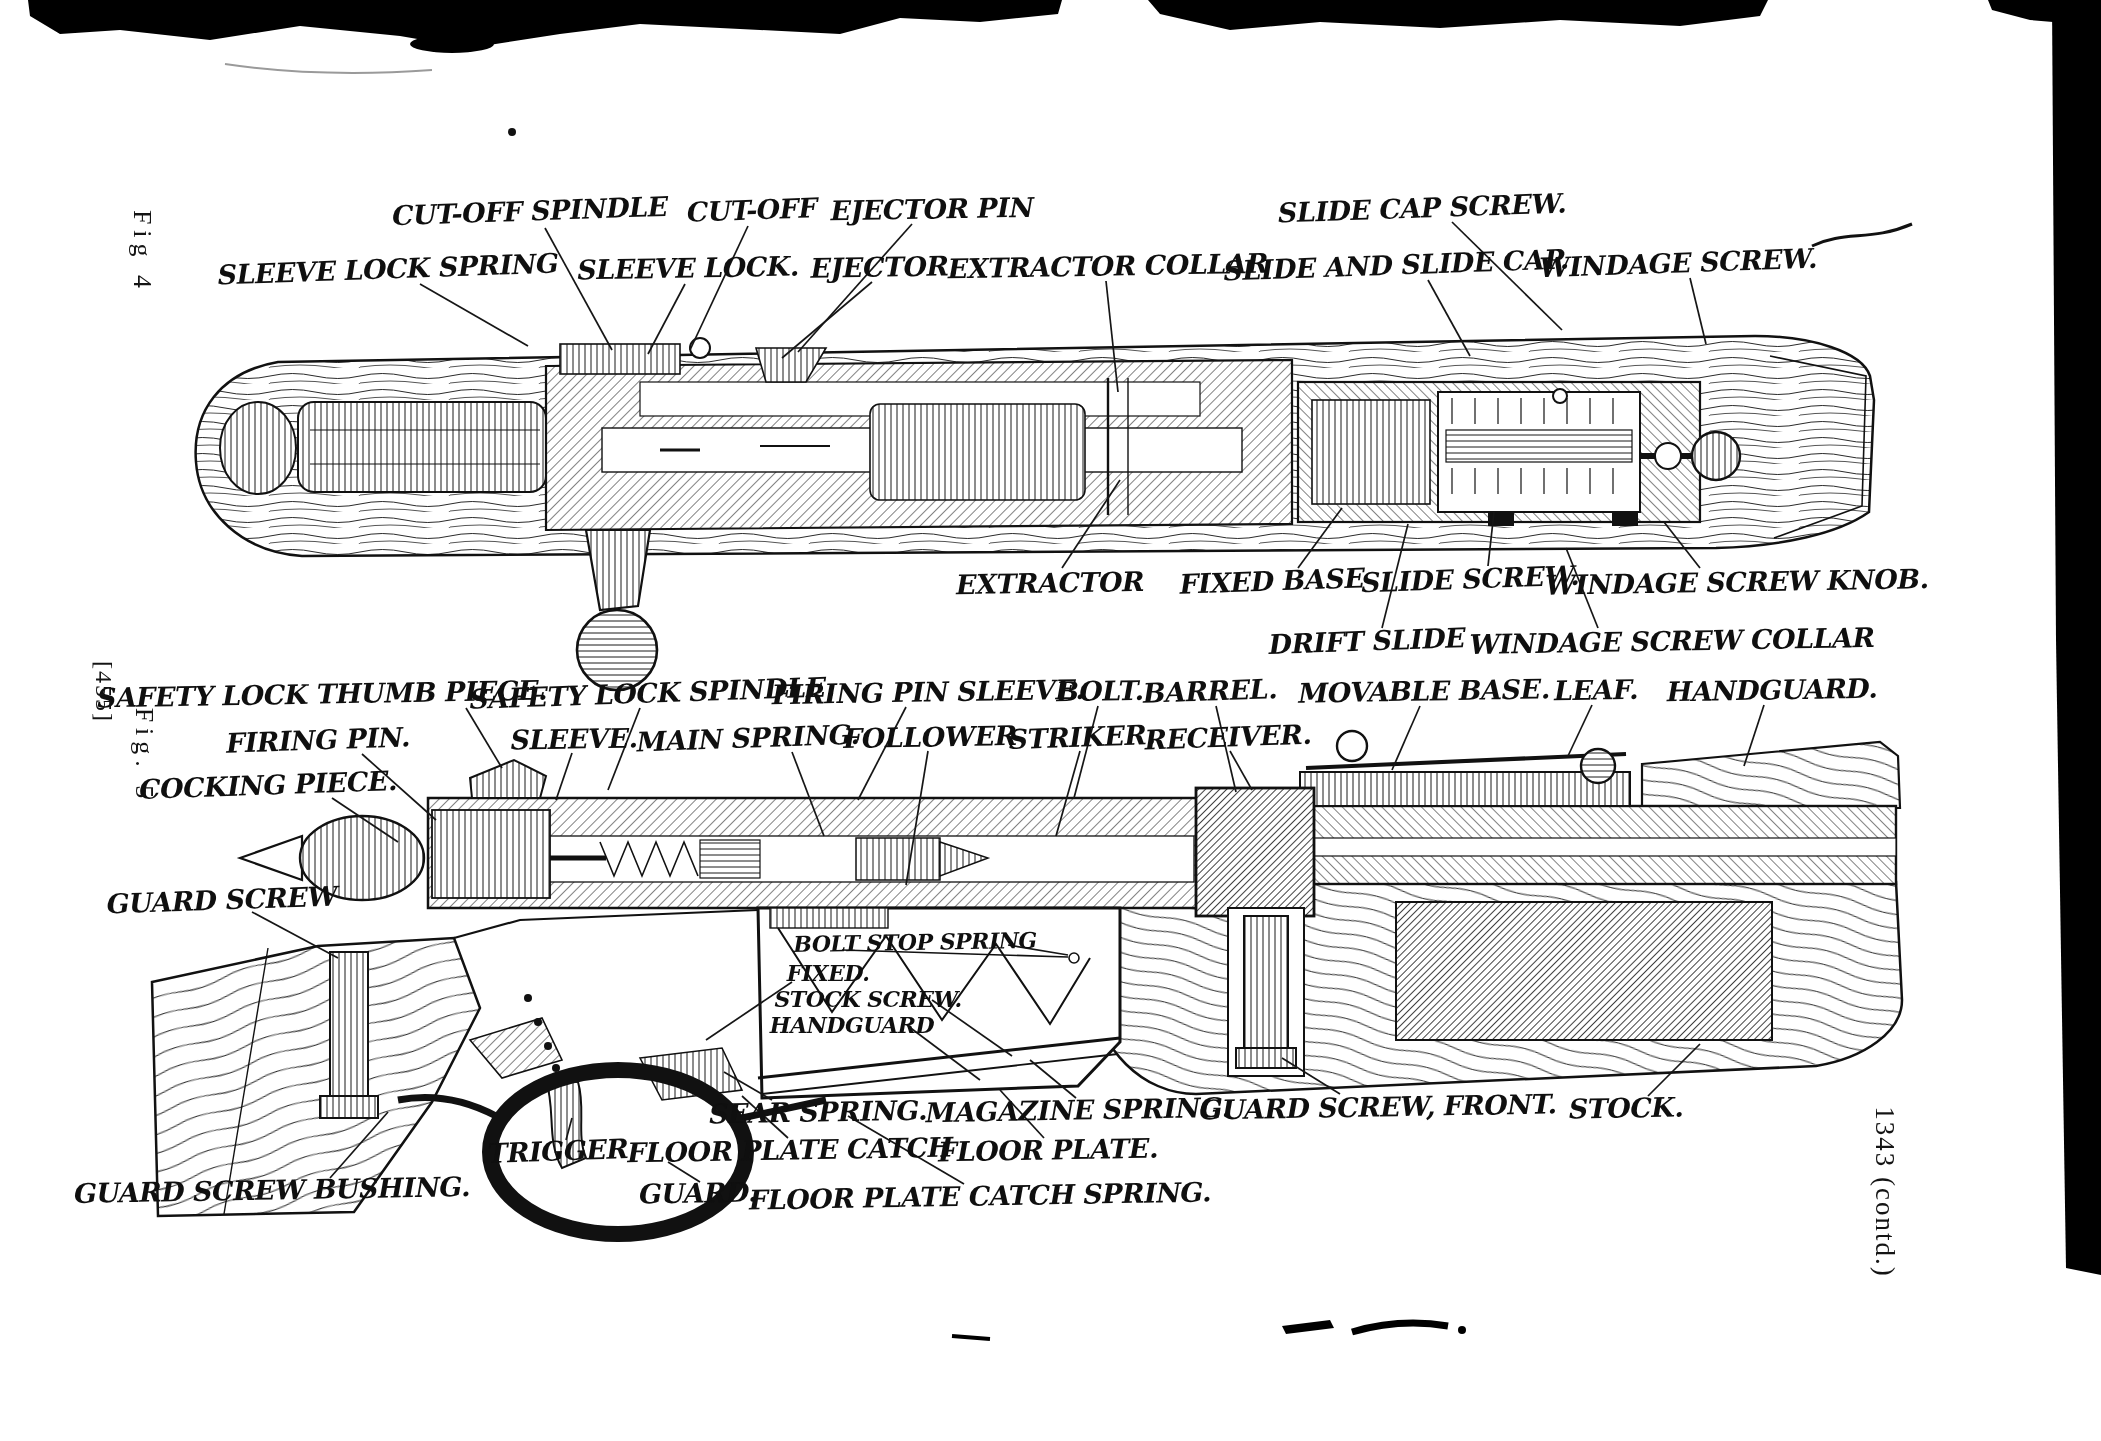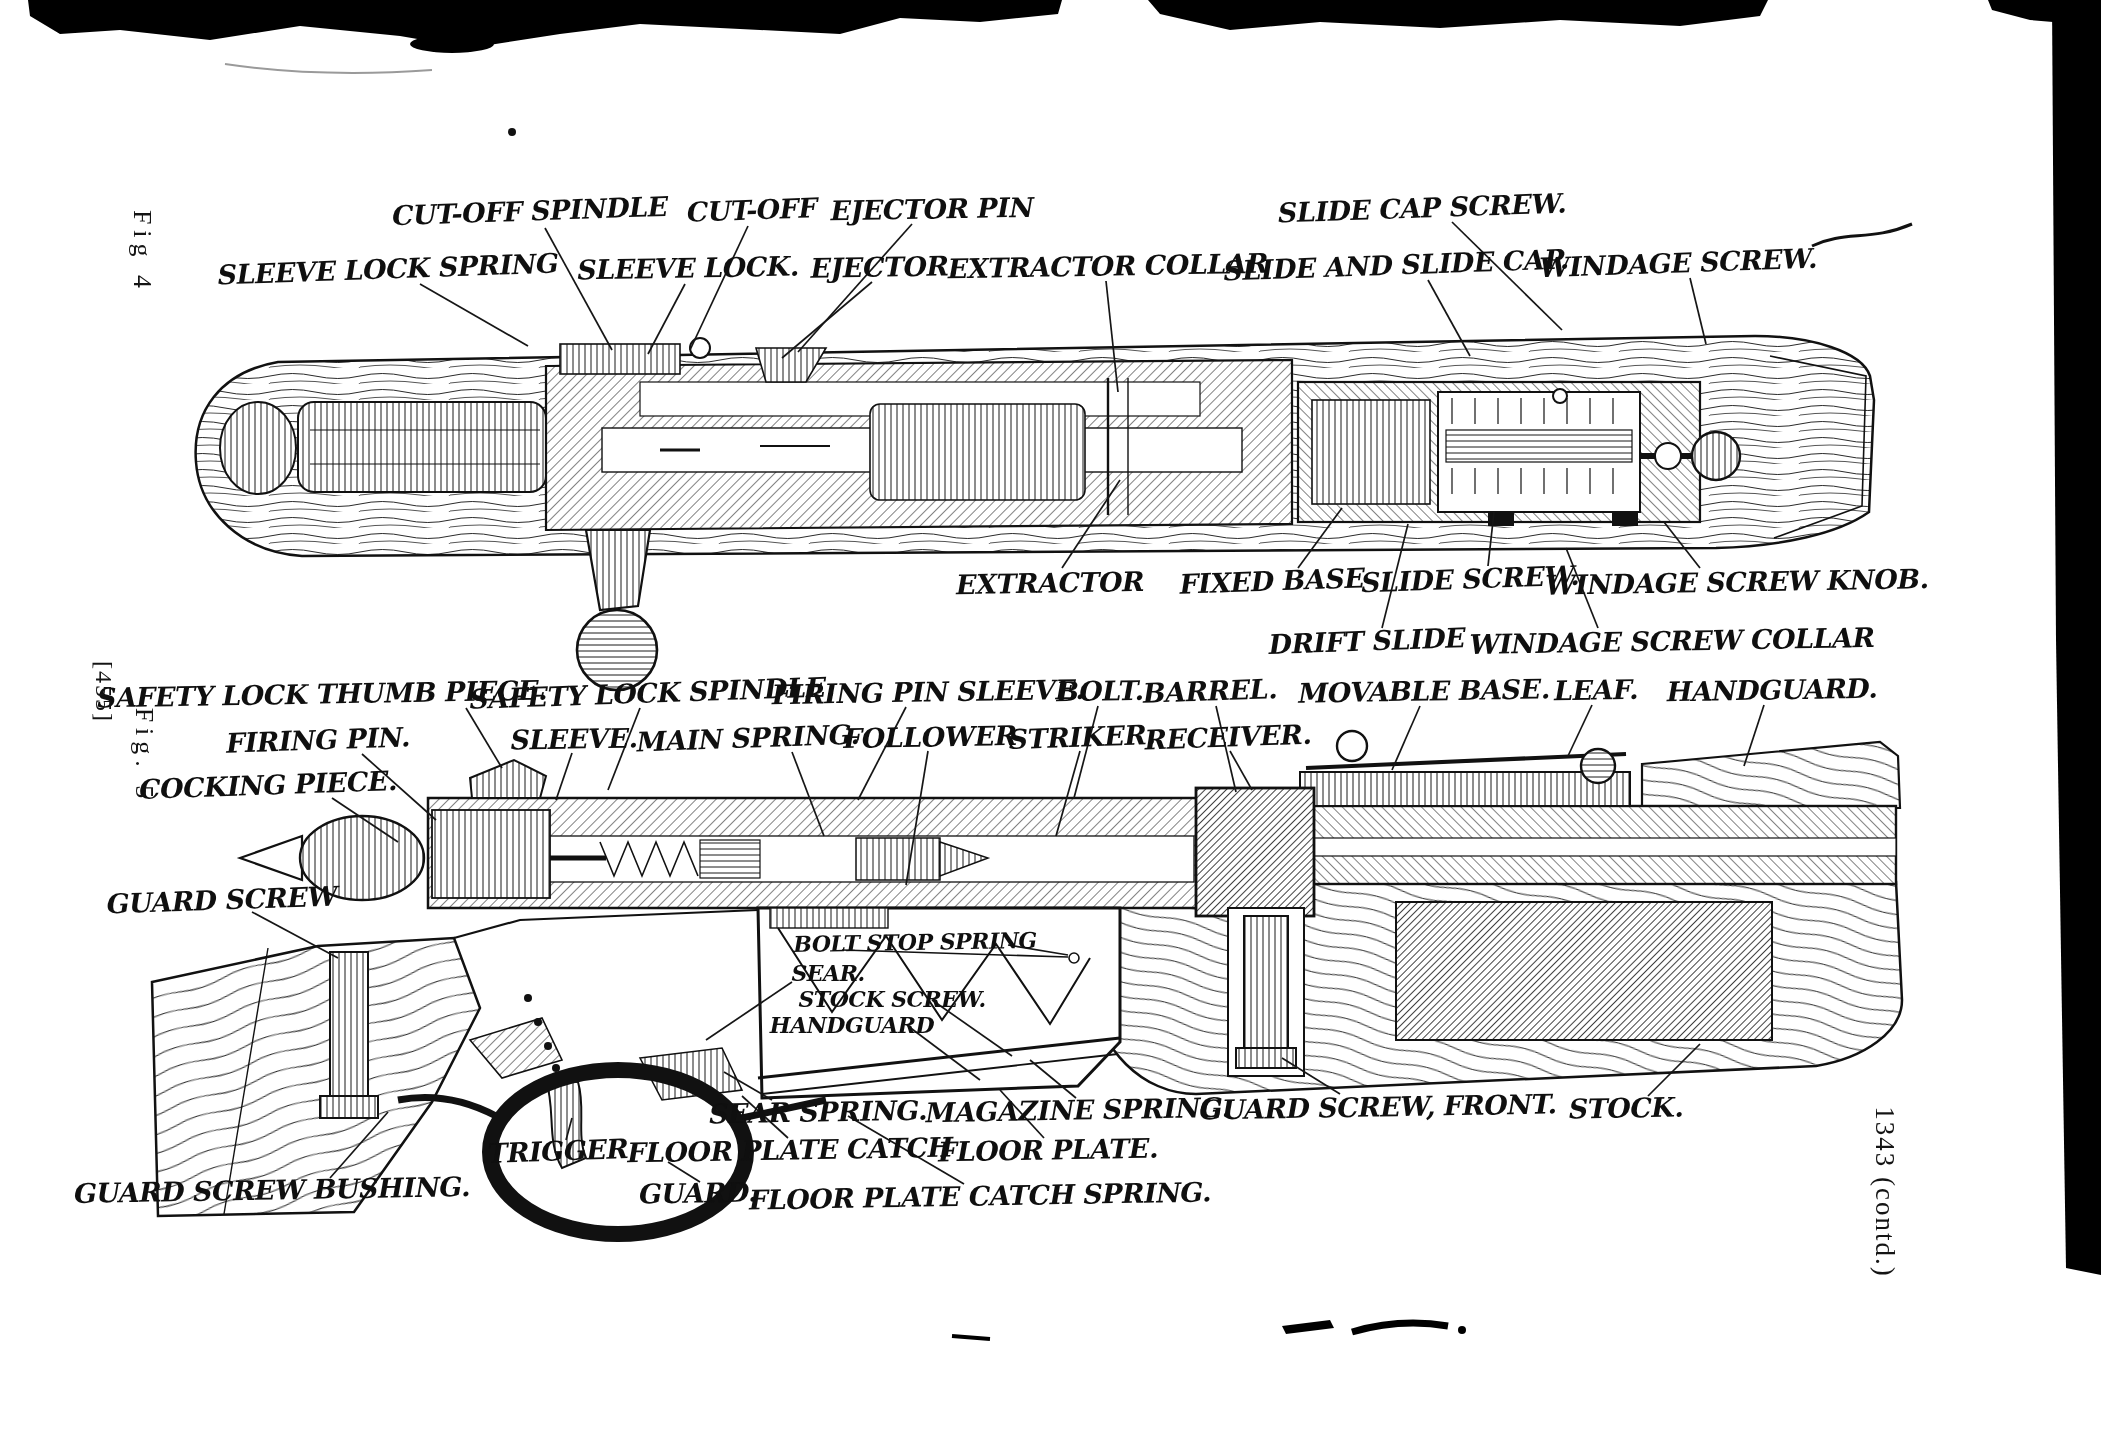--- a/index.html
+++ b/index.html
@@ -264,22 +264,22 @@
       <div class="plabel" style="left: 1772px; top: 690px; transform: translate(-50%, -50%) rotate(-1deg);">HANDGUARD.</div>
       <div class="plabel" style="left: 318px; top: 740px; transform: translate(-50%, -50%) rotate(-2deg);">FIRING PIN.</div>
       <div class="plabel" style="left: 574px; top: 739px; transform: translate(-50%, -50%) rotate(-1deg);">SLEEVE.</div>
       <div class="plabel" style="left: 748px; top: 738px; transform: translate(-50%, -50%) rotate(-2deg);">MAIN SPRING.</div>
       <div class="plabel" style="left: 930px; top: 737px; transform: translate(-50%, -50%) rotate(-1deg);">FOLLOWER</div>
       <div class="plabel" style="left: 1082px; top: 737px; transform: translate(-50%, -50%) rotate(-2deg);">STRIKER.</div>
       <div class="plabel" style="left: 1228px; top: 737px; transform: translate(-50%, -50%) rotate(-2deg);">RECEIVER.</div>
       <div class="plabel" style="left: 268px; top: 785px; transform: translate(-50%, -50%) rotate(-2deg);">COCKING PIECE.</div>
       <div class="plabel" style="left: 222px; top: 900px; transform: translate(-50%, -50%) rotate(-2deg);">GUARD SCREW</div>
       <div class="plabel small" style="left: 915px; top: 942px; transform: translate(-50%, -50%) rotate(-1deg);">BOLT STOP SPRING</div>
-      <div class="plabel small" style="left: 828px; top: 973px; transform: translate(-50%, -50%) rotate(0deg);">SEAR.</div>
-      <div class="plabel small" style="left: 868px; top: 999px; transform: translate(-50%, -50%) rotate(0deg); margin-left: 24px;">STOCK SCREW.</div>
+      <div class="plabel small" style="left: 828px; top: 973px; transform: translate(-50%, -50%) rotate(0deg);">FIXED.</div>
+      <div class="plabel small" style="left: 868px; top: 999px; transform: translate(-50%, -50%) rotate(0deg);">STOCK SCREW.</div>
       <div class="plabel small" style="left: 852px; top: 1025px; transform: translate(-50%, -50%) rotate(0deg);">HANDGUARD</div>
       <div class="plabel" style="left: 818px; top: 1112px; transform: translate(-50%, -50%) rotate(-1deg);">SEAR SPRING.</div>
       <div class="plabel" style="left: 1078px; top: 1110px; transform: translate(-50%, -50%) rotate(-1deg);">MAGAZINE SPRING.</div>
       <div class="plabel" style="left: 1378px; top: 1107px; transform: translate(-50%, -50%) rotate(-1deg);">GUARD SCREW, FRONT.</div>
       <div class="plabel" style="left: 1626px; top: 1108px; transform: translate(-50%, -50%) rotate(-1deg);">STOCK.</div>
       <div class="plabel" style="left: 558px; top: 1151px; transform: translate(-50%, -50%) rotate(-2deg);">TRIGGER</div>
       <div class="plabel" style="left: 790px; top: 1150px; transform: translate(-50%, -50%) rotate(-1deg);">FLOOR PLATE CATCH</div>
       <div class="plabel" style="left: 1048px; top: 1150px; transform: translate(-50%, -50%) rotate(-1deg);">FLOOR PLATE.</div>
       <div class="plabel" style="left: 272px; top: 1190px; transform: translate(-50%, -50%) rotate(-1deg);">GUARD SCREW BUSHING.</div>
       <div class="plabel" style="left: 698px; top: 1193px; transform: translate(-50%, -50%) rotate(-1deg);">GUARD.</div>

